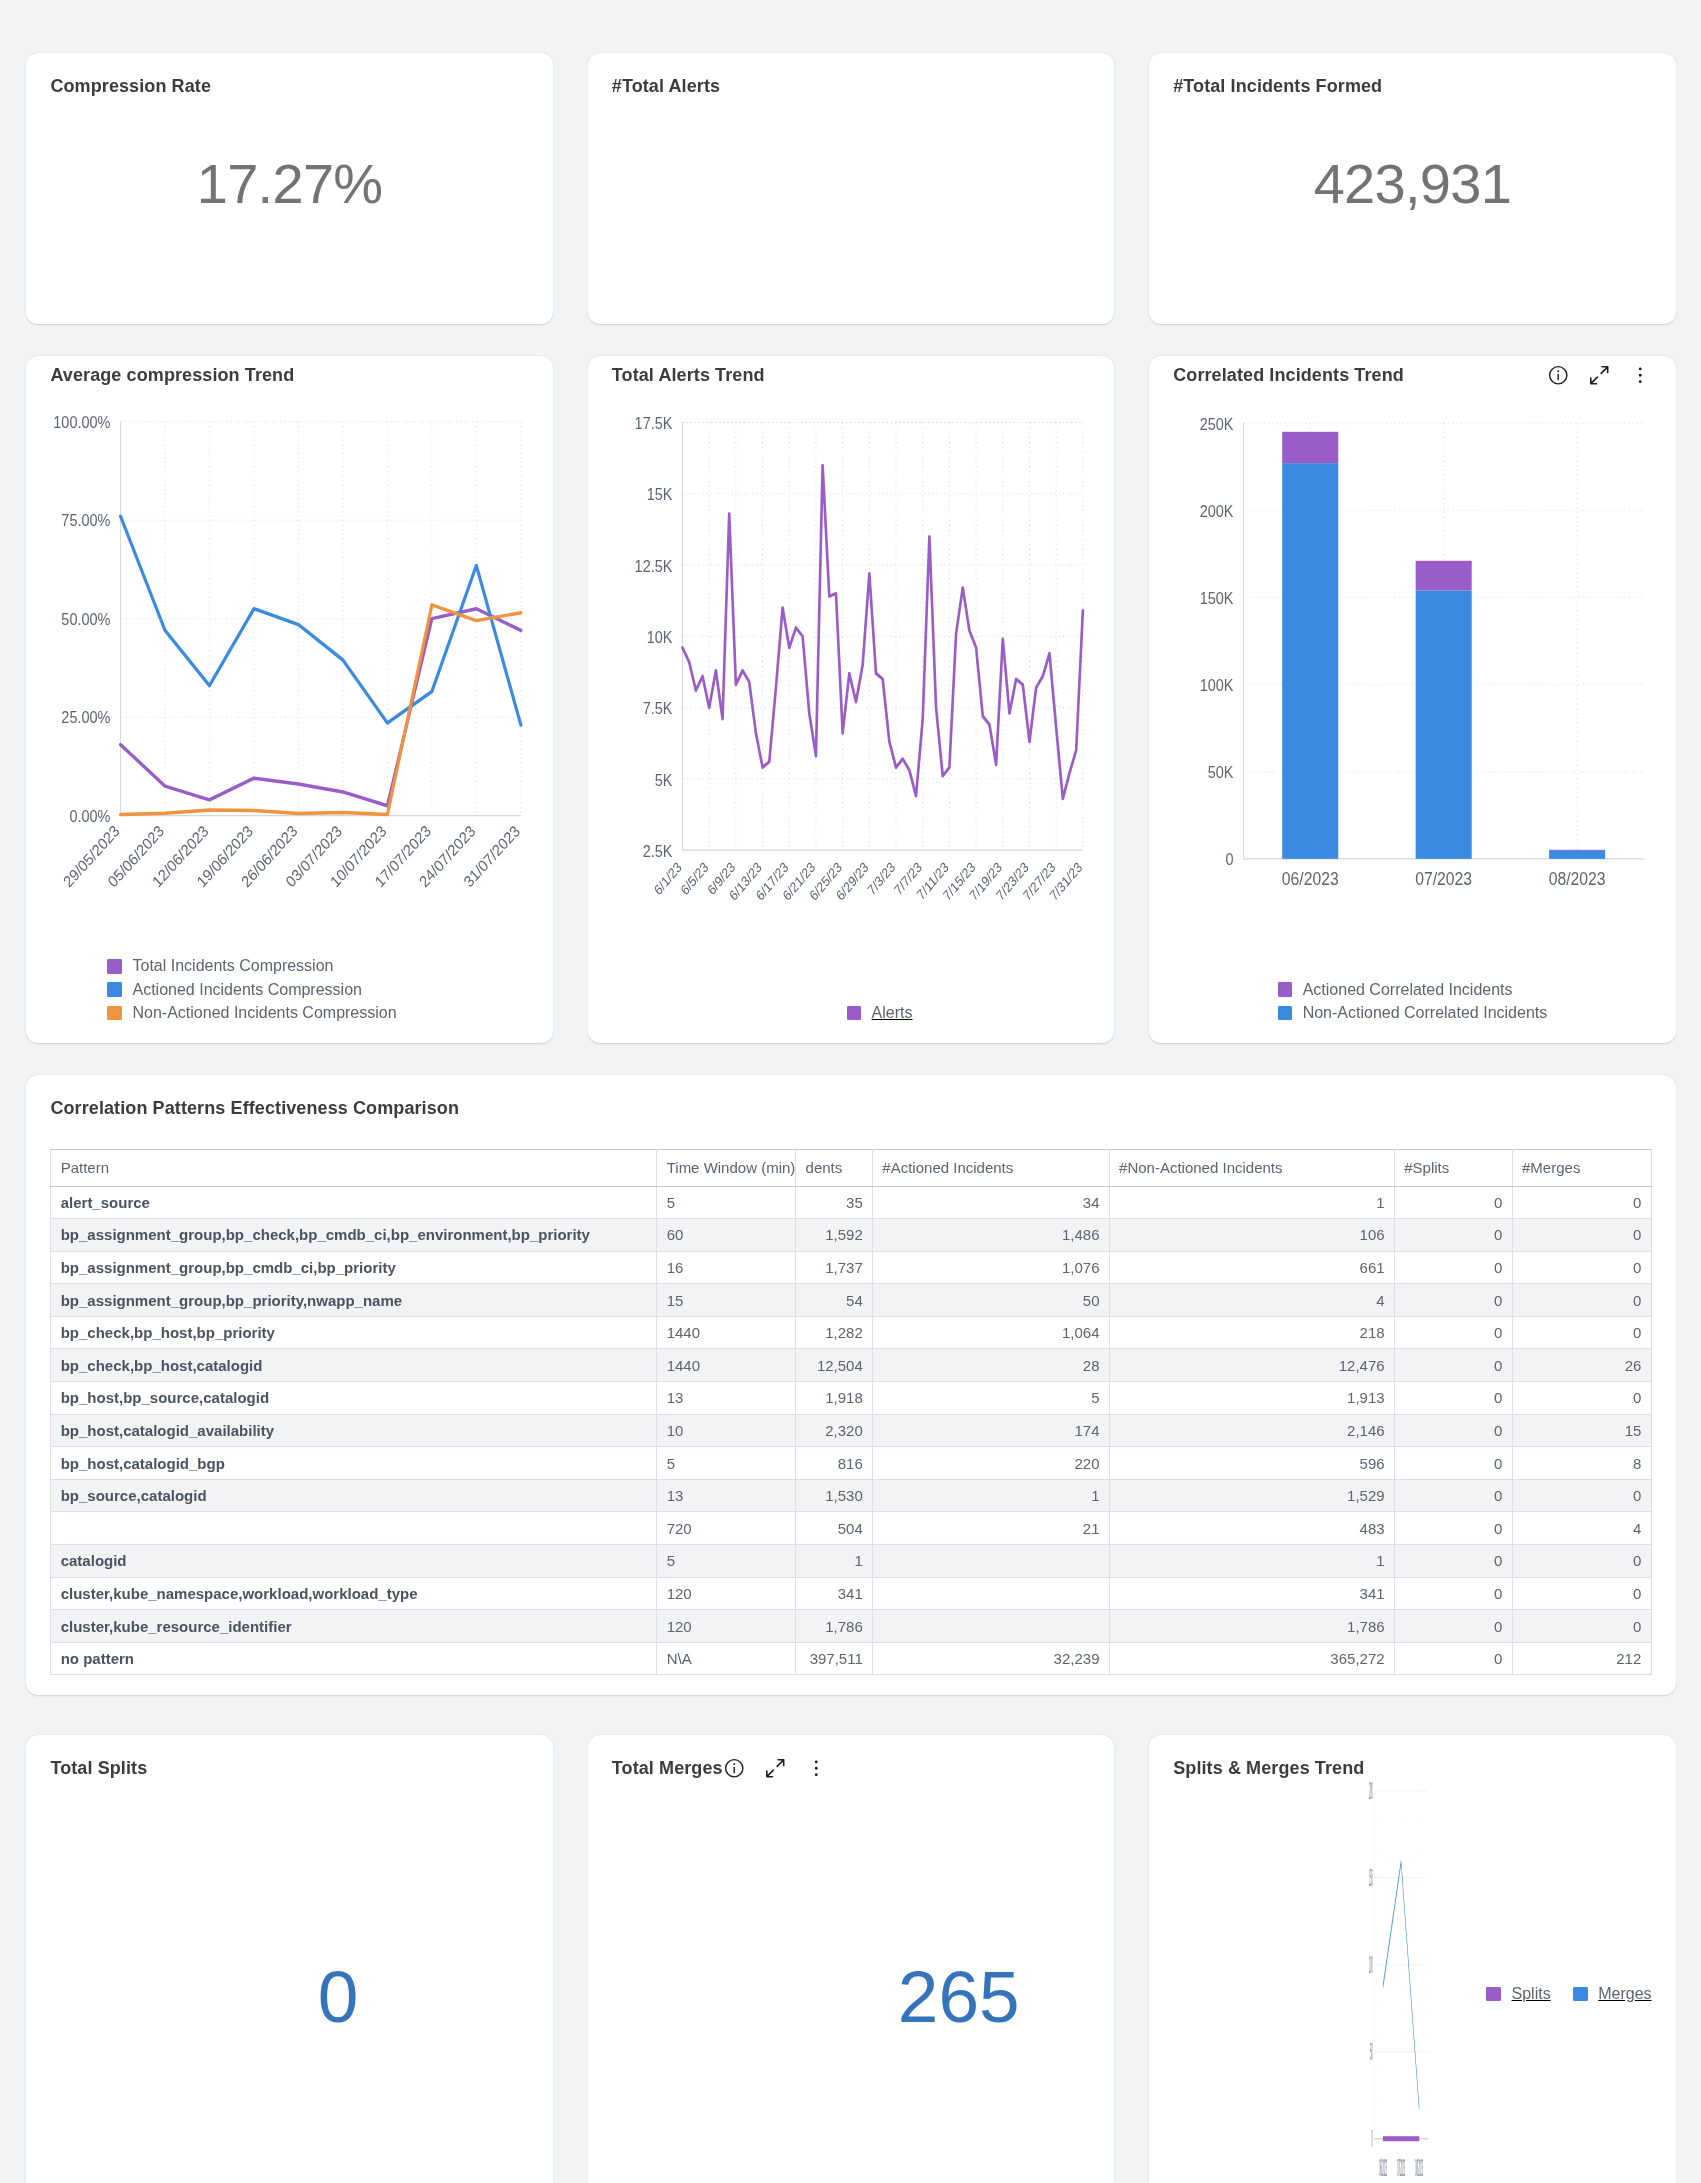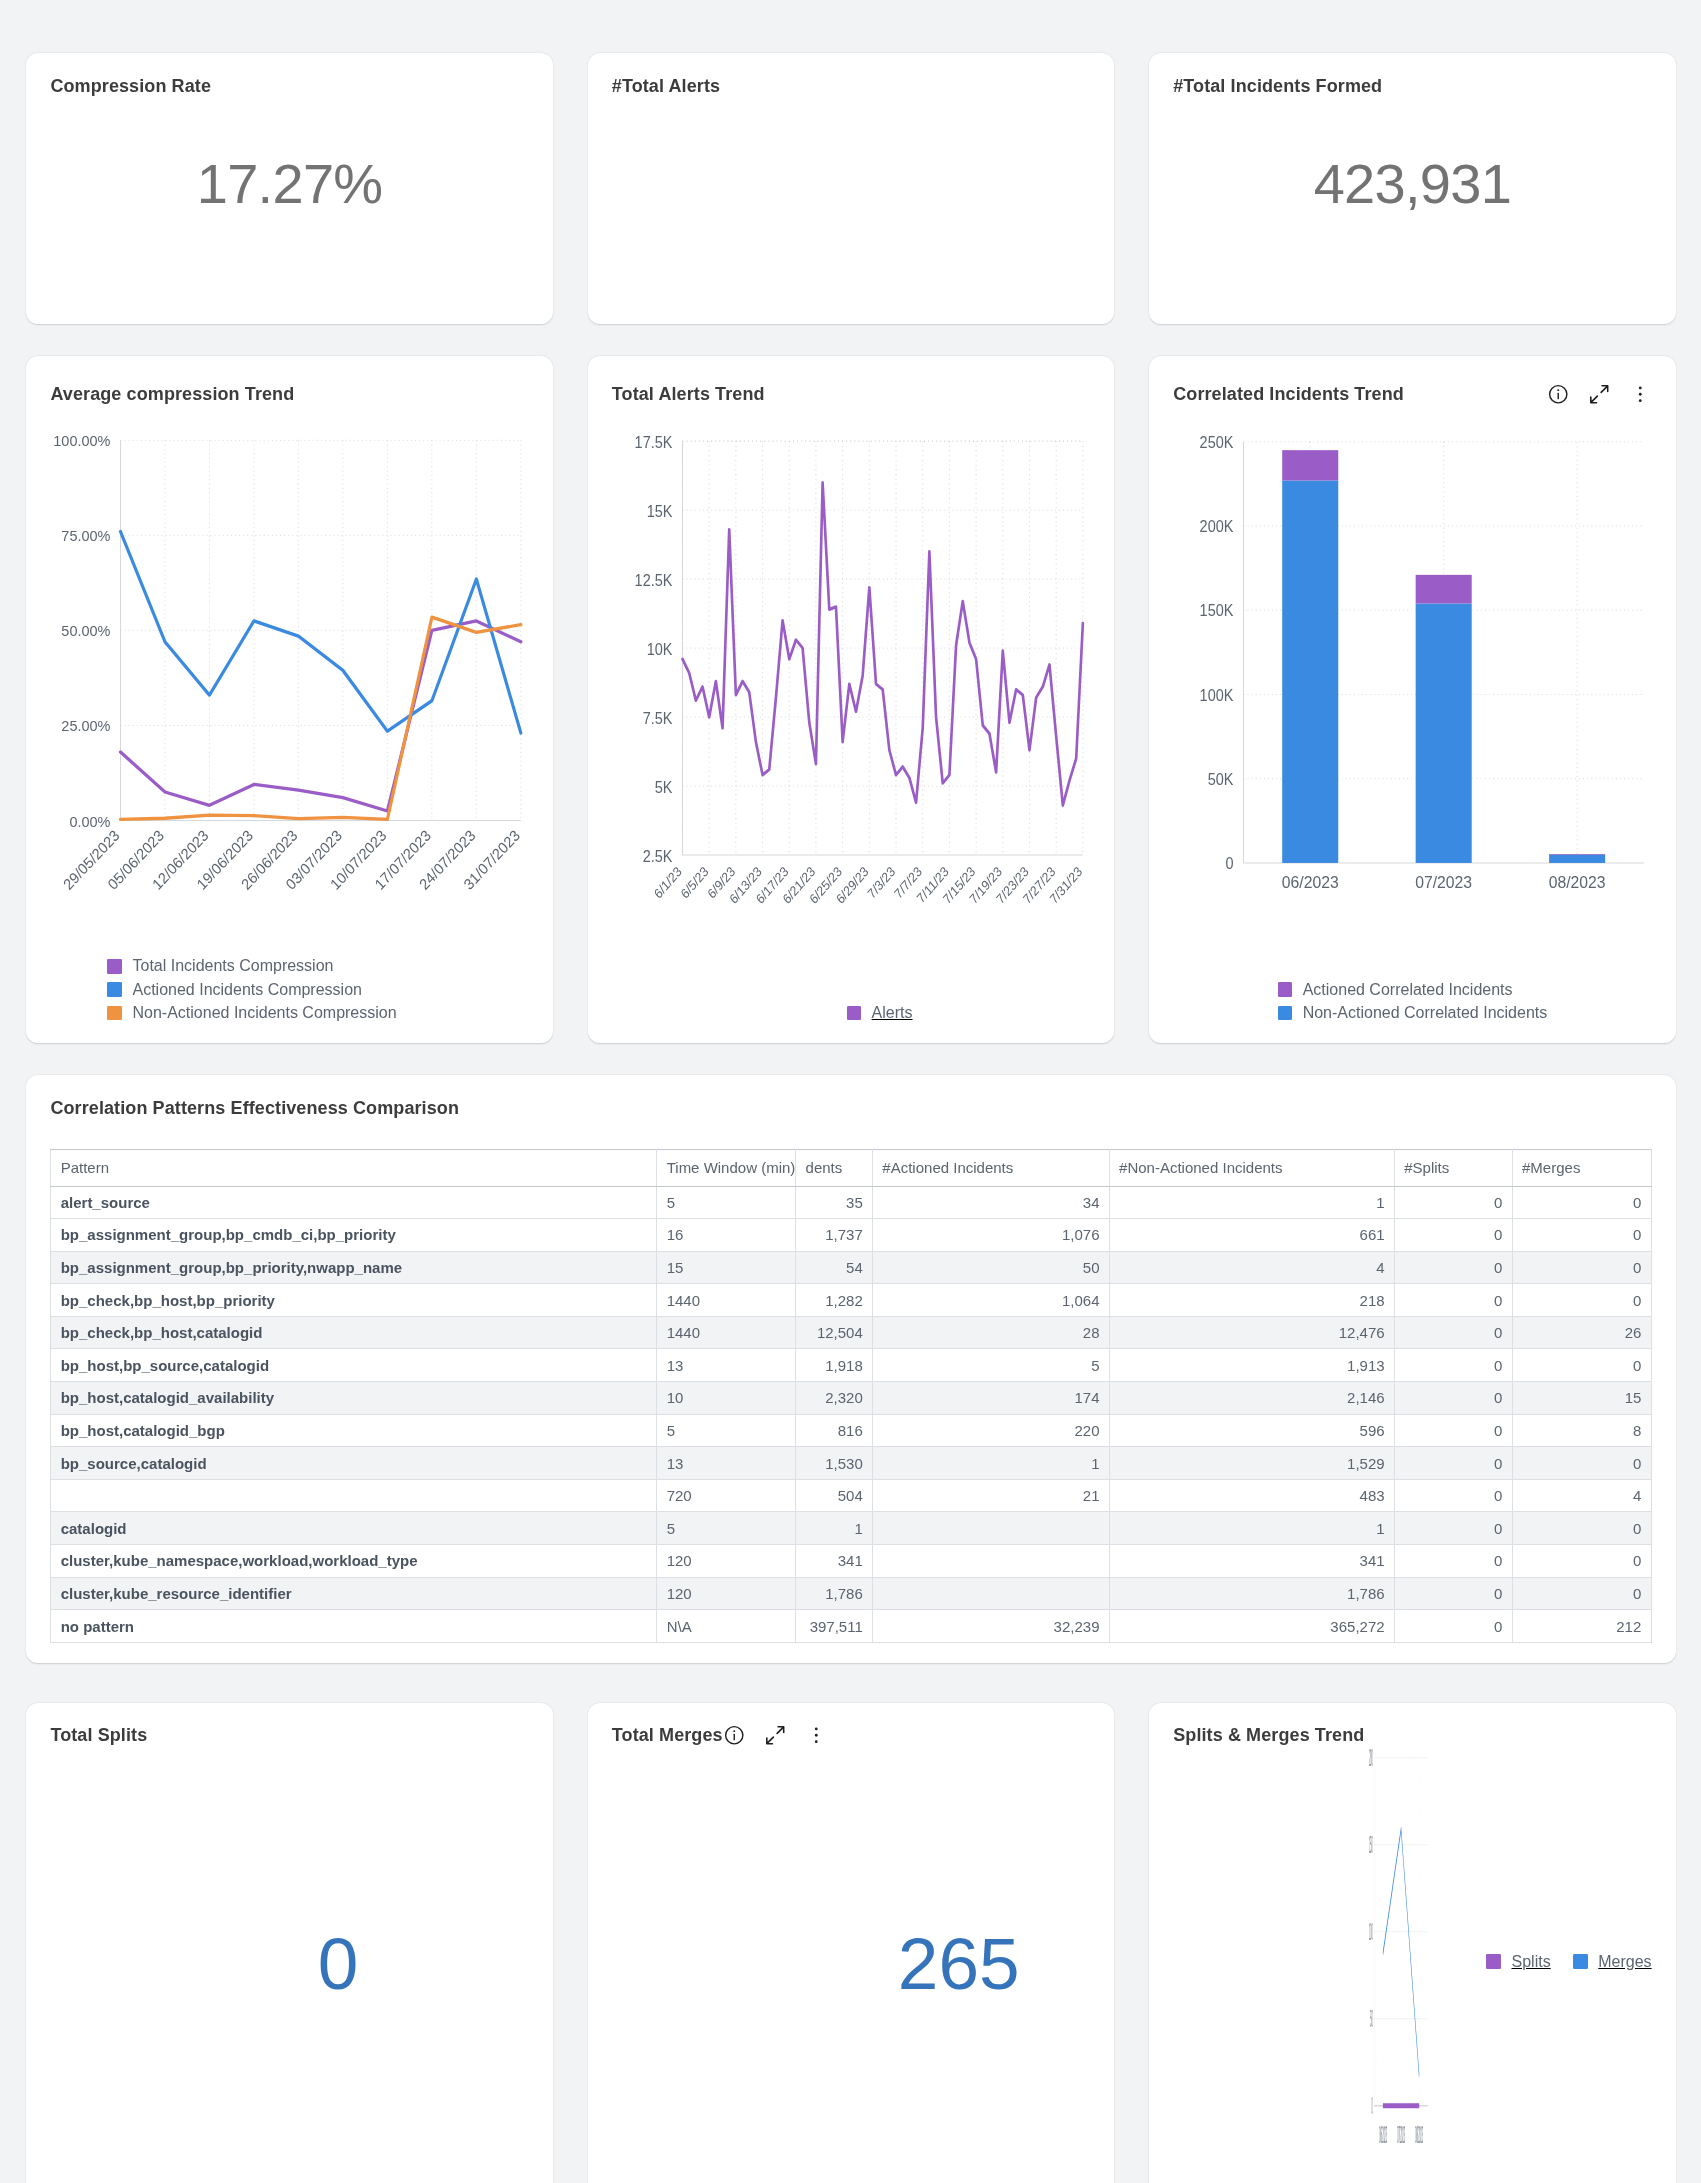--- a/index.html
+++ b/index.html
@@ -32,21 +32,21 @@
     font-size: 56px;
     color: #737373;
     font-weight: 400;
     line-height: 1;
     letter-spacing: -0.7px;
     padding-bottom: 30px;
   }
 
   
   .row-charts { display: flex; gap: 35px; margin-top: 32px; }
-  .chartcard { flex: 1; height: 687px; padding: 28px 24px 17px 24px; display: flex; flex-direction: column; }
+  .chartcard { flex: 1; height: 687px; padding: 9px 24px 17px 24px; display: flex; flex-direction: column; }
   .chart-head { display: flex; align-items: flex-start; justify-content: space-between; }
   .head-icons { display: flex; align-items: center; gap: 18.5px; margin-top: -1.3px; }
   .ic { cursor: pointer; display: block; }
 
   .plot-wrap { flex: 1; position: relative; margin-top: 26.4px; }
   .legend {
     display: flex; flex-direction: column; gap: 5.3px;
     padding-left: 57px; padding-bottom: 4px;
   }
   .legend.center { align-items: center; padding-left: 0; }
@@ -323,20 +323,29 @@
     <tbody id="tbody">
         <tr>
           <td class="pat">alert_source</td>
           <td>5</td>
           <td class="num">35</td>
           <td class="num">34</td>
           <td class="num">1</td>
           <td class="num">0</td>
           <td class="num">0</td>
         </tr>
+        <tr class="alt">
+          <td class="pat">bp_assignment_group,bp_check,bp_cmdb_ci,bp_environment,bp_priority</td>
+          <td>60</td>
+          <td class="num">1,592</td>
+          <td class="num">1,486</td>
+          <td class="num">106</td>
+          <td class="num">0</td>
+          <td class="num">0</td>
+        </tr>
         <tr>
           <td class="pat">bp_assignment_group,bp_cmdb_ci,bp_priority</td>
           <td>16</td>
           <td class="num">1,737</td>
           <td class="num">1,076</td>
           <td class="num">661</td>
           <td class="num">0</td>
           <td class="num">0</td>
         </tr>
         <tr class="alt">

